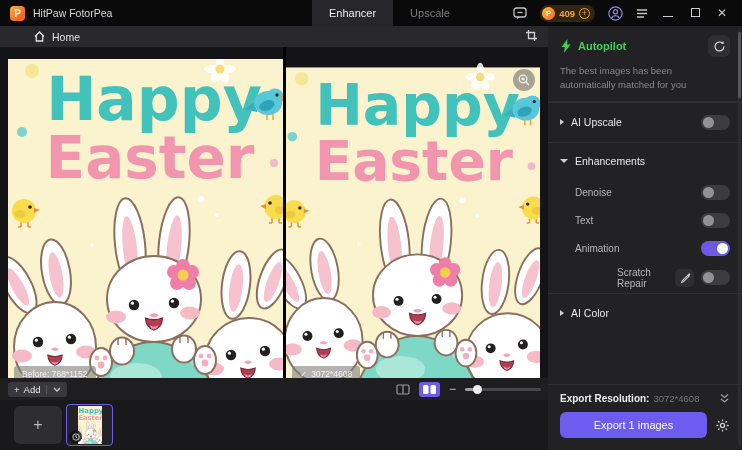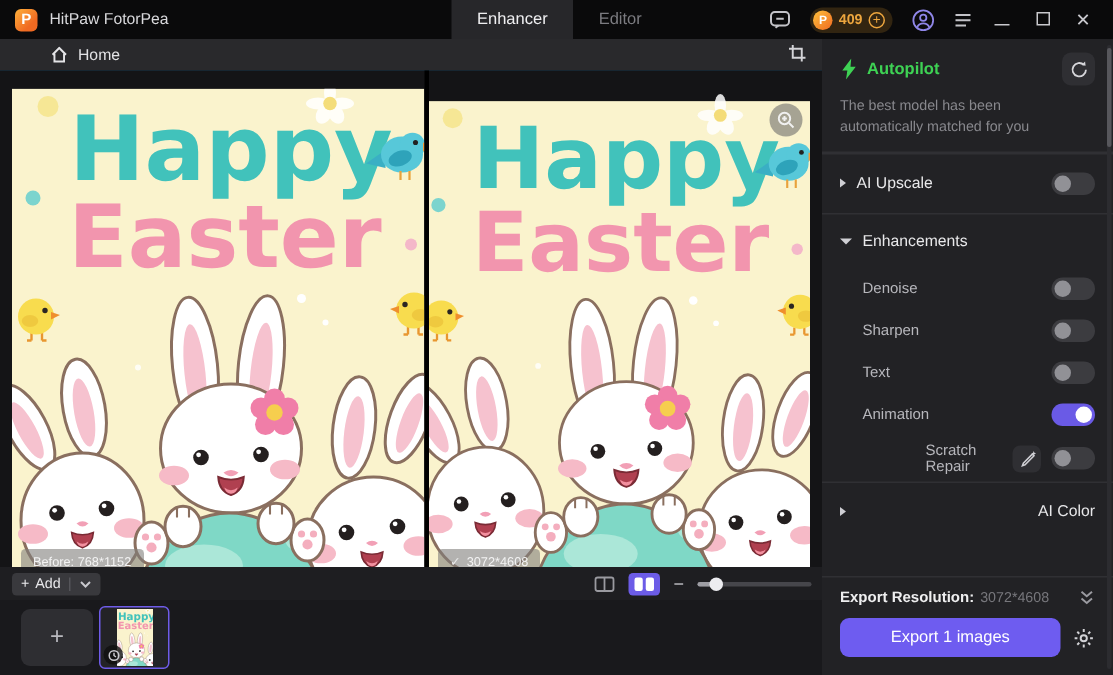--- a/index.html
+++ b/index.html
@@ -7,21 +7,21 @@
     font-family:"Liberation Sans", sans-serif; -webkit-font-smoothing:antialiased; }
   .app { position:absolute; inset:0; }
 
   
   .titlebar { position:absolute; left:0; top:0; width:742px; height:26px;
     background:#0a0a0b; display:flex; align-items:center; }
   .logo { width:15px; height:15px; margin-left:10px; border-radius:4px;
     background:linear-gradient(135deg,#ffb13b,#f06a22 70%); color:#fff; font-size:10px;
     font-weight:bold; display:flex; align-items:center; justify-content:center; }
   .app-title { color:#d9d9dc; font-size:10.5px; margin-left:8px; }
-  .tabs { position:absolute; left:301px; top:0; height:26px; display:flex; }
+  .tabs { position:absolute; left:312px; top:0; height:26px; display:flex; }
   .tab { height:26px; padding:0 17px; display:flex; align-items:center;
     font-size:11px; color:#7c7c81; cursor:pointer; }
   .tab.active { background:#27272a; color:#efeff1; }
   .title-icons { position:absolute; right:0; top:0; height:26px; display:flex;
     align-items:center; gap:13px; padding-right:13px; }
   .ticon { color:#c3c3c8; display:flex; align-items:center; justify-content:center; }
   .credits-pill { height:17px; border-radius:9px; background:#322511; display:flex;
     align-items:center; gap:4px; padding:0 5px 0 2px; }
   .mini-logo { width:13px; height:13px; border-radius:50%;
     background:radial-gradient(circle at 35% 35%,#ffd23e,#f07а22), linear-gradient(135deg,#ffc13b,#ef6a22);
@@ -90,21 +90,21 @@
   .ap-refresh { margin-left:auto; width:22px; height:22px; background:#2f2f33; border-radius:6px;
     color:#d6d6da; display:flex; align-items:center; justify-content:center; cursor:pointer; }
   .ap-desc { color:#88888d; font-size:9.5px; line-height:1.45; margin-top:7px; width:160px; }
   .sb-divider { height:1px; background:#303034; }
   .sb-row { display:flex; align-items:center; gap:7px; padding:0 12px; }
   .sb-row .tri { width:0; height:0; border-left:4.5px solid #cfcfd4; border-top:3.5px solid transparent;
     border-bottom:3.5px solid transparent; }
   .sb-row .tri.down { border-left:4px solid transparent; border-right:4px solid transparent;
     border-top:4.5px solid #cfcfd4; border-bottom:none; }
   .sb-label { color:#e8e8ea; font-size:10.5px; }
-  .row-face { height:42px; } .row-upscale { height:39px; } .row-enh { height:36px; } .row-color { height:38px;justify-content:space-between; }
+  .row-face { height:42px; } .row-upscale { height:39px; } .row-enh { height:36px; } .row-color { height:38px; }
   .spacer { flex:1; }
   .icon-btn { width:21px; height:18px; background:#2f2f33; border-radius:5px; color:#cfcfd4;
     display:flex; align-items:center; justify-content:center; cursor:pointer; }
   .toggle { width:29px; height:15px; border-radius:8px; background:#3c3c40; position:relative; cursor:pointer; flex:none; }
   .toggle .dot { position:absolute; left:2px; top:2px; width:11px; height:11px; border-radius:50%; background:#919196; }
   .toggle.on { background:#6a5ae6; }
   .toggle.on .dot { left:16px; background:#fff; }
   .enh-item { display:flex; align-items:center; padding:0 12px 0 27px; height:28px; }
   .enh-item.tall { height:30px;margin-left:42px; }
   .enh-label { color:#b7b7bc; font-size:10px; }
@@ -252,21 +252,21 @@
   </defs>
 </svg>
 
 <div class="app">
 
   <div class="titlebar">
     <div class="logo">P</div>
     <div class="app-title">HitPaw FotorPea</div>
     <div class="tabs">
       <div class="tab active">Enhancer</div>
-      <div class="tab">Editor</div>
+      <div class="tab">Upscale</div>
     </div>
     <div class="title-icons">
       <span class="ticon">
         <svg width="14" height="13" viewBox="0 0 14 13">
             <rect x="1" y="1" width="12" height="9" rx="2.5" fill="none" stroke="currentColor" stroke-width="1.3"></rect>
             <path d="M4 11.5 L6 10" stroke="currentColor" stroke-width="1.3" fill="none"></path>
             <path d="M4.5 5.5h5" stroke="currentColor" stroke-width="1.2"></path>
           </svg>
       </span>
       <span class="credits-pill">
@@ -389,21 +389,21 @@
             <path d="M7.5 0 1.5 8h3.4L4 14l6.5-8.5H7z" fill="#3ed254"></path>
           </svg>
         <span class="ap-title">Autopilot</span>
         <span class="ap-refresh">
           <svg width="13" height="13" viewBox="0 0 16 16">
               <path d="M13.5 8a5.5 5.5 0 1 1-1.7-4" fill="none" stroke="currentColor" stroke-width="1.5"></path>
               <polygon points="12.8,1.2 13.2,4.8 9.8,4.2" fill="currentColor"></polygon>
             </svg>
         </span>
       </div>
-      <div class="ap-desc">The best model has been automatically matched for you</div>
+      <div class="ap-desc">The best images has been automatically matched for you</div>
     </div>
     <div class="sb-divider"></div>
 
     <div class="sb-divider"></div>
 
     <div class="sb-row row-upscale">
       <span class="tri"></span>
       <span class="sb-label">AI Upscale</span>
       <span class="spacer"></span>
       <span class="toggle">
@@ -412,27 +412,20 @@
     </div>
     <div class="sb-divider"></div>
 
     <div class="sb-row row-enh">
       <span class="tri down"></span>
       <span class="sb-label">Enhancements</span>
     </div>
 
     <div class="enh-item">
       <span class="enh-label">Denoise</span>
-      <span class="spacer"></span>
-      <span class="toggle">
-          <span class="dot"></span>
-        </span>
-    </div>
-    <div class="enh-item">
-      <span class="enh-label">Sharpen</span>
       <span class="spacer"></span>
       <span class="toggle">
           <span class="dot"></span>
         </span>
     </div>
     <div class="enh-item">
       <span class="enh-label">Text</span>
       <span class="spacer"></span>
       <span class="toggle">
           <span class="dot"></span>

